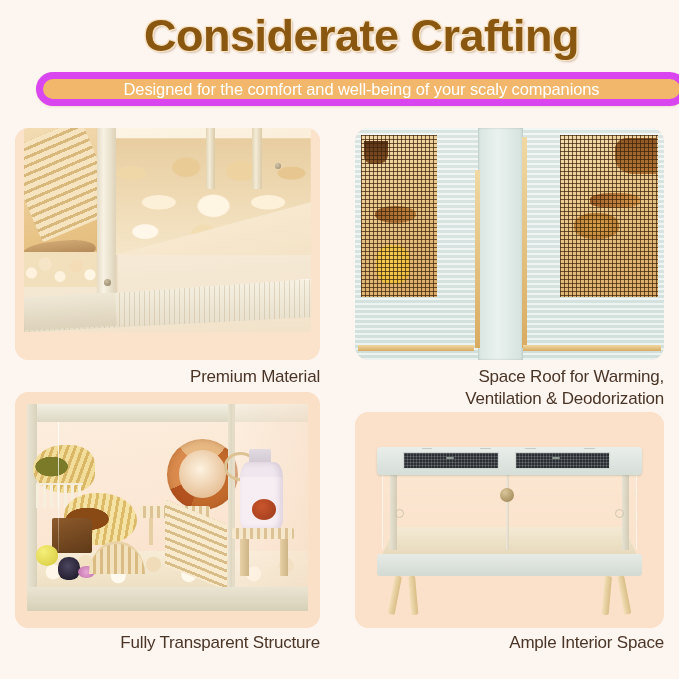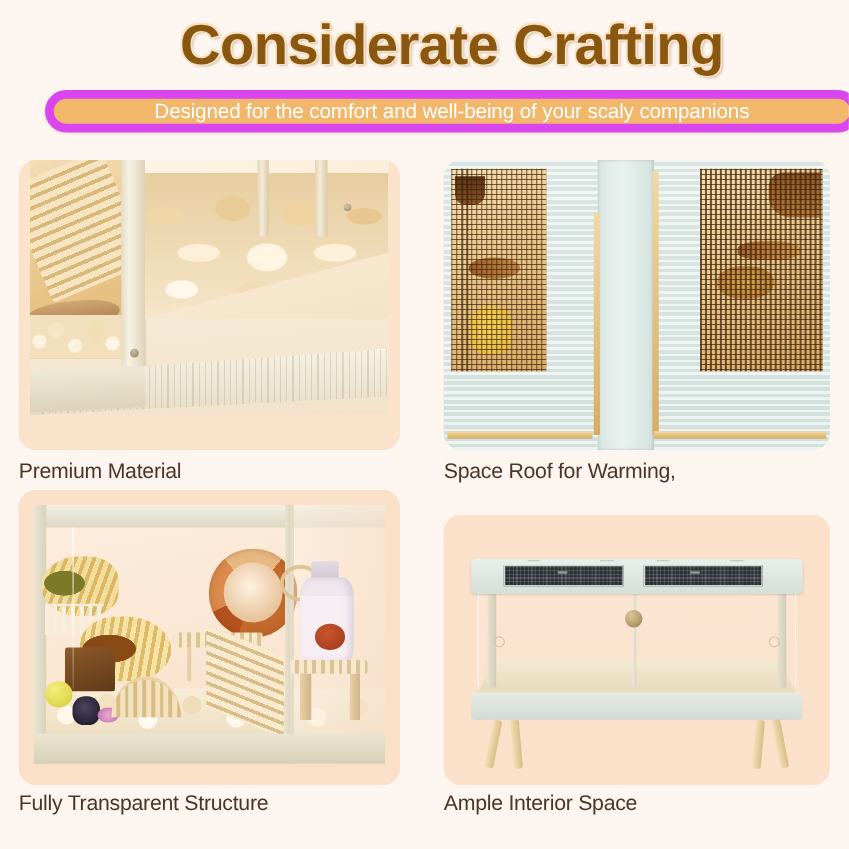--- a/index.html
+++ b/index.html
@@ -66,21 +66,21 @@
     position:absolute;
     inset:0;
     border-radius:14px;
     overflow:hidden;
     background:#fae0c8;
   }
 
   .caption{
     position:absolute;
     left:0; width:100%;
-    text-align:left;
+    text-align:right;
     color:#4b3527;
     font-size:17px;
     line-height:1.32;
     letter-spacing:-0.2px;
   }
   .cap-1{ top:238px; }
   .cap-2{ top:238px; }
   .cap-3{ top:240px; }
   .cap-4{ top:220px; }
 
@@ -530,20 +530,21 @@
         <div class="m2-blob3"></div>
       </div>
       <div class="mesh m2"></div>
       <div class="p2-rail v1"></div>
       <div class="p2-rail v2"></div>
       <div class="p2-rail h1"></div>
       <div class="p2-rail h2"></div>
     </div>
     <div class="caption cap-2">
       <div>Space Roof for Warming,</div>
+      <div>Ventilation &amp; Deodorization</div>
     </div>
   </div>
 
   <div class="cell cell-3">
     <div class="photo">
       <div class="p3-bg"></div>
       <div class="p3-cage">
         <div class="p3-top"></div>
         <div class="p3-left"></div>
         <div class="p3-bedding"></div>

